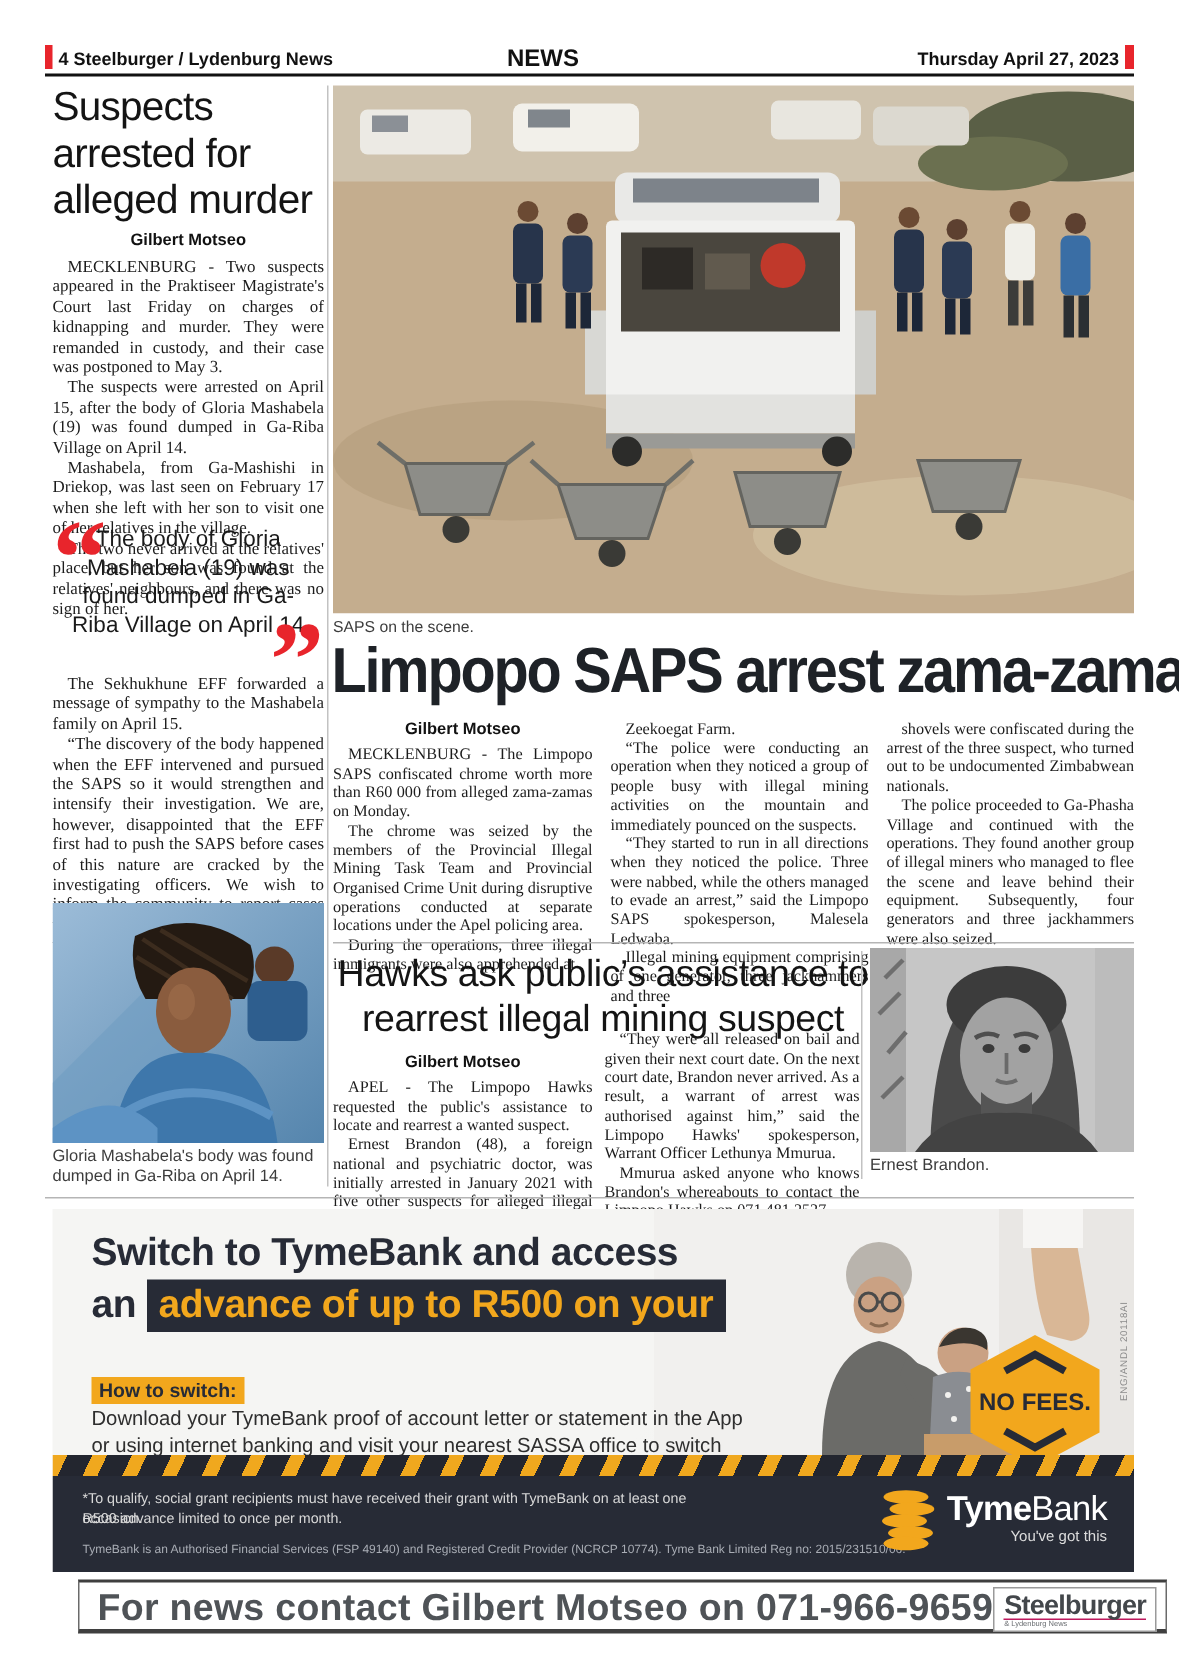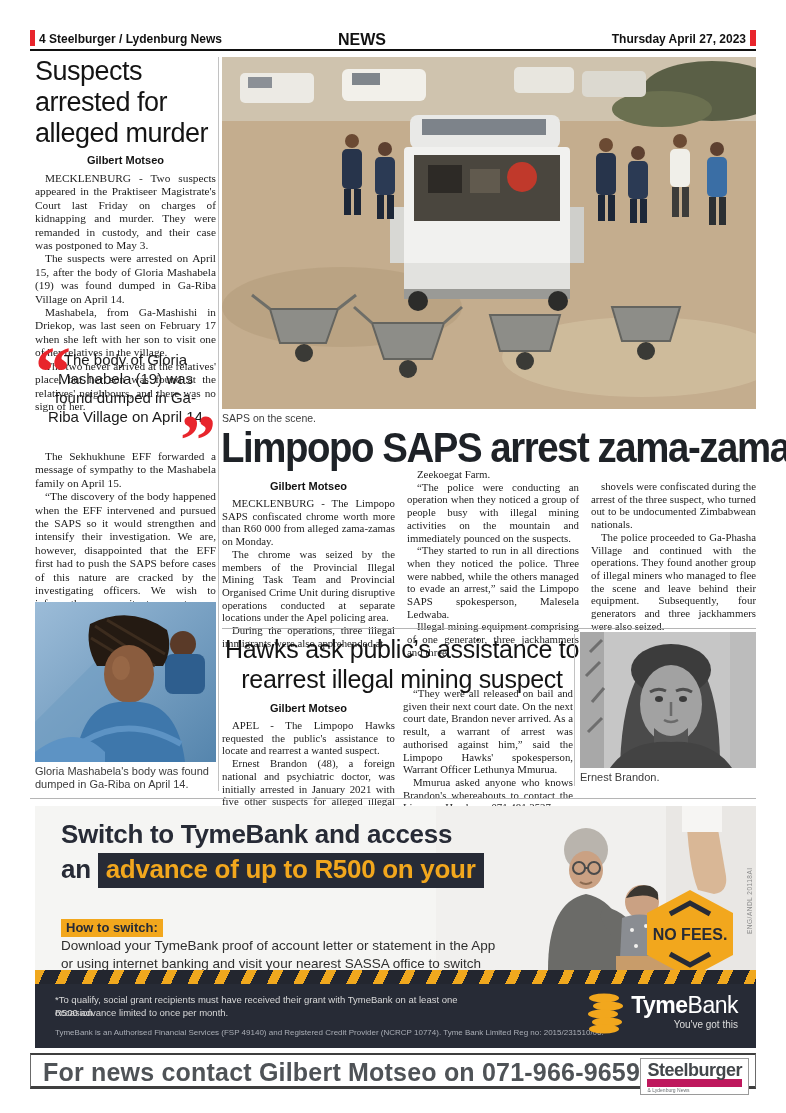--- a/index.html
+++ b/index.html
@@ -38,24 +38,24 @@
   .ad-instr { font-size:13.5px; line-height:18px; color:#2e2e2e; width:440px; }
   .hazard { height:14px; background:repeating-linear-gradient(115deg,#f0a81e 0 9px,#23262f 9px 24px); }
   .ad-dark { background:#272b36; }
   .disc1 { font-size:9.5px; line-height:13px; color:#d8d8d8; }
   .disc2 { font-size:8px; color:#a9adb5; }
   .tyme-word { font-size:23px; color:#fff; letter-spacing:-0.5px; }
   .tyme-tag { font-size:10px; color:#dcdcdc; text-align:right; }
   .side-code { writing-mode:vertical-rl; transform:rotate(180deg); font-size:6.5px; color:#8c8c8c; letter-spacing:0.5px; }
 
   
-  .footer { border:1px solid #6a6a6a; border-top:2px solid #3f3f3f; border-bottom:3px solid #3f3f3f; background:#fff; }
+  .footer { border:1px solid #6a6a6a; border-top:2px solid #3f3f3f; border-bottom:3px solid #3f3f3f; background:#fff;margin-left:22px; }
   .footer-text { font-size:25px; font-weight:700; color:#4f5357; letter-spacing:0.2px; }
   .sb-logo { border:1px solid #9a9a9a; padding:2px 6px 1px; background:#fff; }
-  .sb-name { font-size:18px; font-weight:700; color:#43474b; letter-spacing:-0.5px; border-bottom:8px solid #be185d; line-height:18px; }
+  .sb-name { font-size:18px; font-weight:700; color:#43474b; letter-spacing:-0.5px; border-bottom:1px solid #be185d; line-height:18px; }
   .sb-sub { font-size:5px; color:#6a6e72; }
 </style>
 </head>
 <body>
 
 <div class="abs hdr-bar" style="left:30px; top:30px;"></div>
 <div class="abs hdr-left" style="left:39px; top:32px;">4 Steelburger / Lydenburg News</div>
 <div class="abs hdr-center" style="left:0; top:31px; width:724px; text-align:center;">NEWS</div>
 <div class="abs hdr-right" style="right:40px; top:32px;">Thursday April 27, 2023</div>
 <div class="abs hdr-bar" style="left:750px; top:30px; width:6px;"></div>
@@ -182,21 +182,21 @@
 <div class="abs caption" style="left:222px; top:412px; font-size:10.5px;">SAPS on the scene.</div>
 
 <div class="abs a2-title" style="left:221px; top:424px;">Limpopo SAPS arrest zama-zamas</div>
 <div class="abs byline" style="left:222px; top:480px; width:173px;">Gilbert Motseo</div>
 
 <div class="abs serif body-sm" style="left:222px; top:497px; width:173px;">
   <p>MECKLENBURG - The Limpopo SAPS confiscated chrome worth more than R60 000 from alleged zama-zamas on Monday.</p>
   <p>The chrome was seized by the members of the Provincial Illegal Mining Task Team and Provincial Organised Crime Unit during disruptive operations conducted at separate locations under the Apel policing area.</p>
   <p>During the operations, three illegal immigrants were also apprehended at</p>
 </div>
-<div class="abs serif body-sm" style="left:407px; top:468px; width:172px;">
+<div class="abs serif body-sm" style="left:407px; top:480px; width:172px;">
   <p>Zeekoegat Farm.</p>
   <p>“The police were conducting an operation when they noticed a group of people busy with illegal mining activities on the mountain and immediately pounced on the suspects.</p>
   <p>“They started to run in all directions when they noticed the police. Three were nabbed, while the others managed to evade an arrest,” said the Limpopo SAPS spokesperson, Malesela Ledwaba.</p>
   <p>Illegal mining equipment comprising of one generator, three jackhammers and three</p>
 </div>
 <div class="abs serif body-sm" style="left:591px; top:480px; width:165px;">
   <p>shovels were confiscated during the arrest of the three suspect, who turned out to be undocumented Zimbabwean nationals.</p>
   <p>The police proceeded to Ga-Phasha Village and continued with the operations. They found another group of illegal miners who managed to flee the scene and leave behind their equipment. Subsequently, four generators and three jackhammers were also seized.</p>
   <p>The suspects will soon appear in the Mecklenburg Magistrate's Court facing charges of illegal mining and contravention</p>
 </div>

